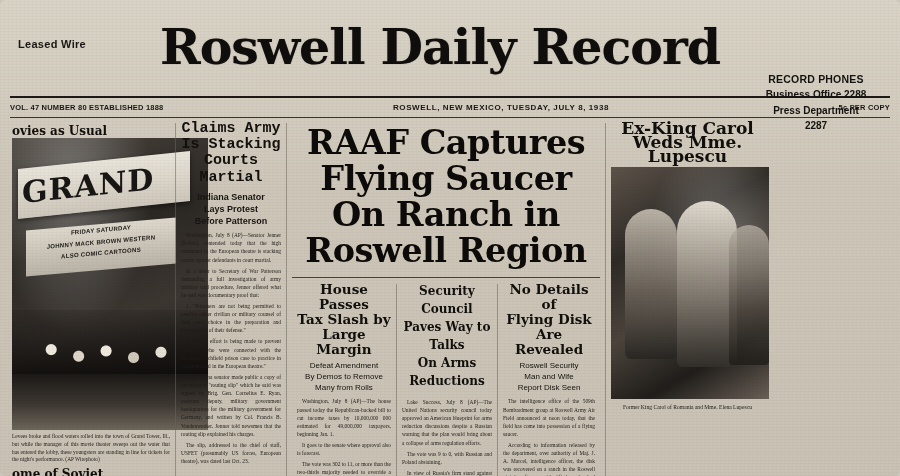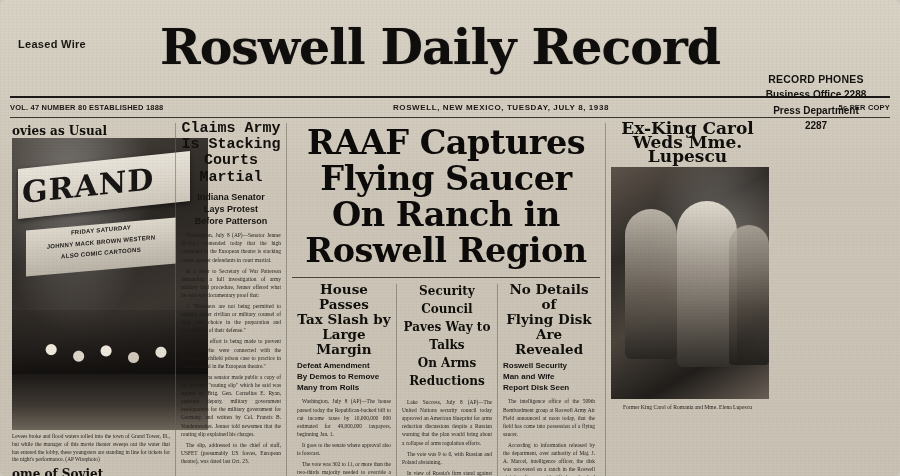--- a/index.html
+++ b/index.html
@@ -83,21 +83,21 @@
   .t1{width:108px;}
   .t2{width:104px;}
   .t3{width:106px;}
 
   .subhead{
     font-family:"DejaVu Serif", serif;font-weight:700;text-align:center;
     font-size:13.5px;line-height:15px;color:#110f0c;
   }
   .subhead.sm{font-size:12px;line-height:18px;}
   .deck{
-    font-family:"Liberation Sans", sans-serif;font-weight:700;text-align:left;
+    font-family:"Liberation Sans", sans-serif;font-weight:400;text-align:center;
     font-size:8px;line-height:1.35;margin-top:4px;
   }
 
   
   .photo{
     position:relative;overflow:hidden;background:#2a2521;
   }
   .grand{
     height:292px;width:196px;
     background:

